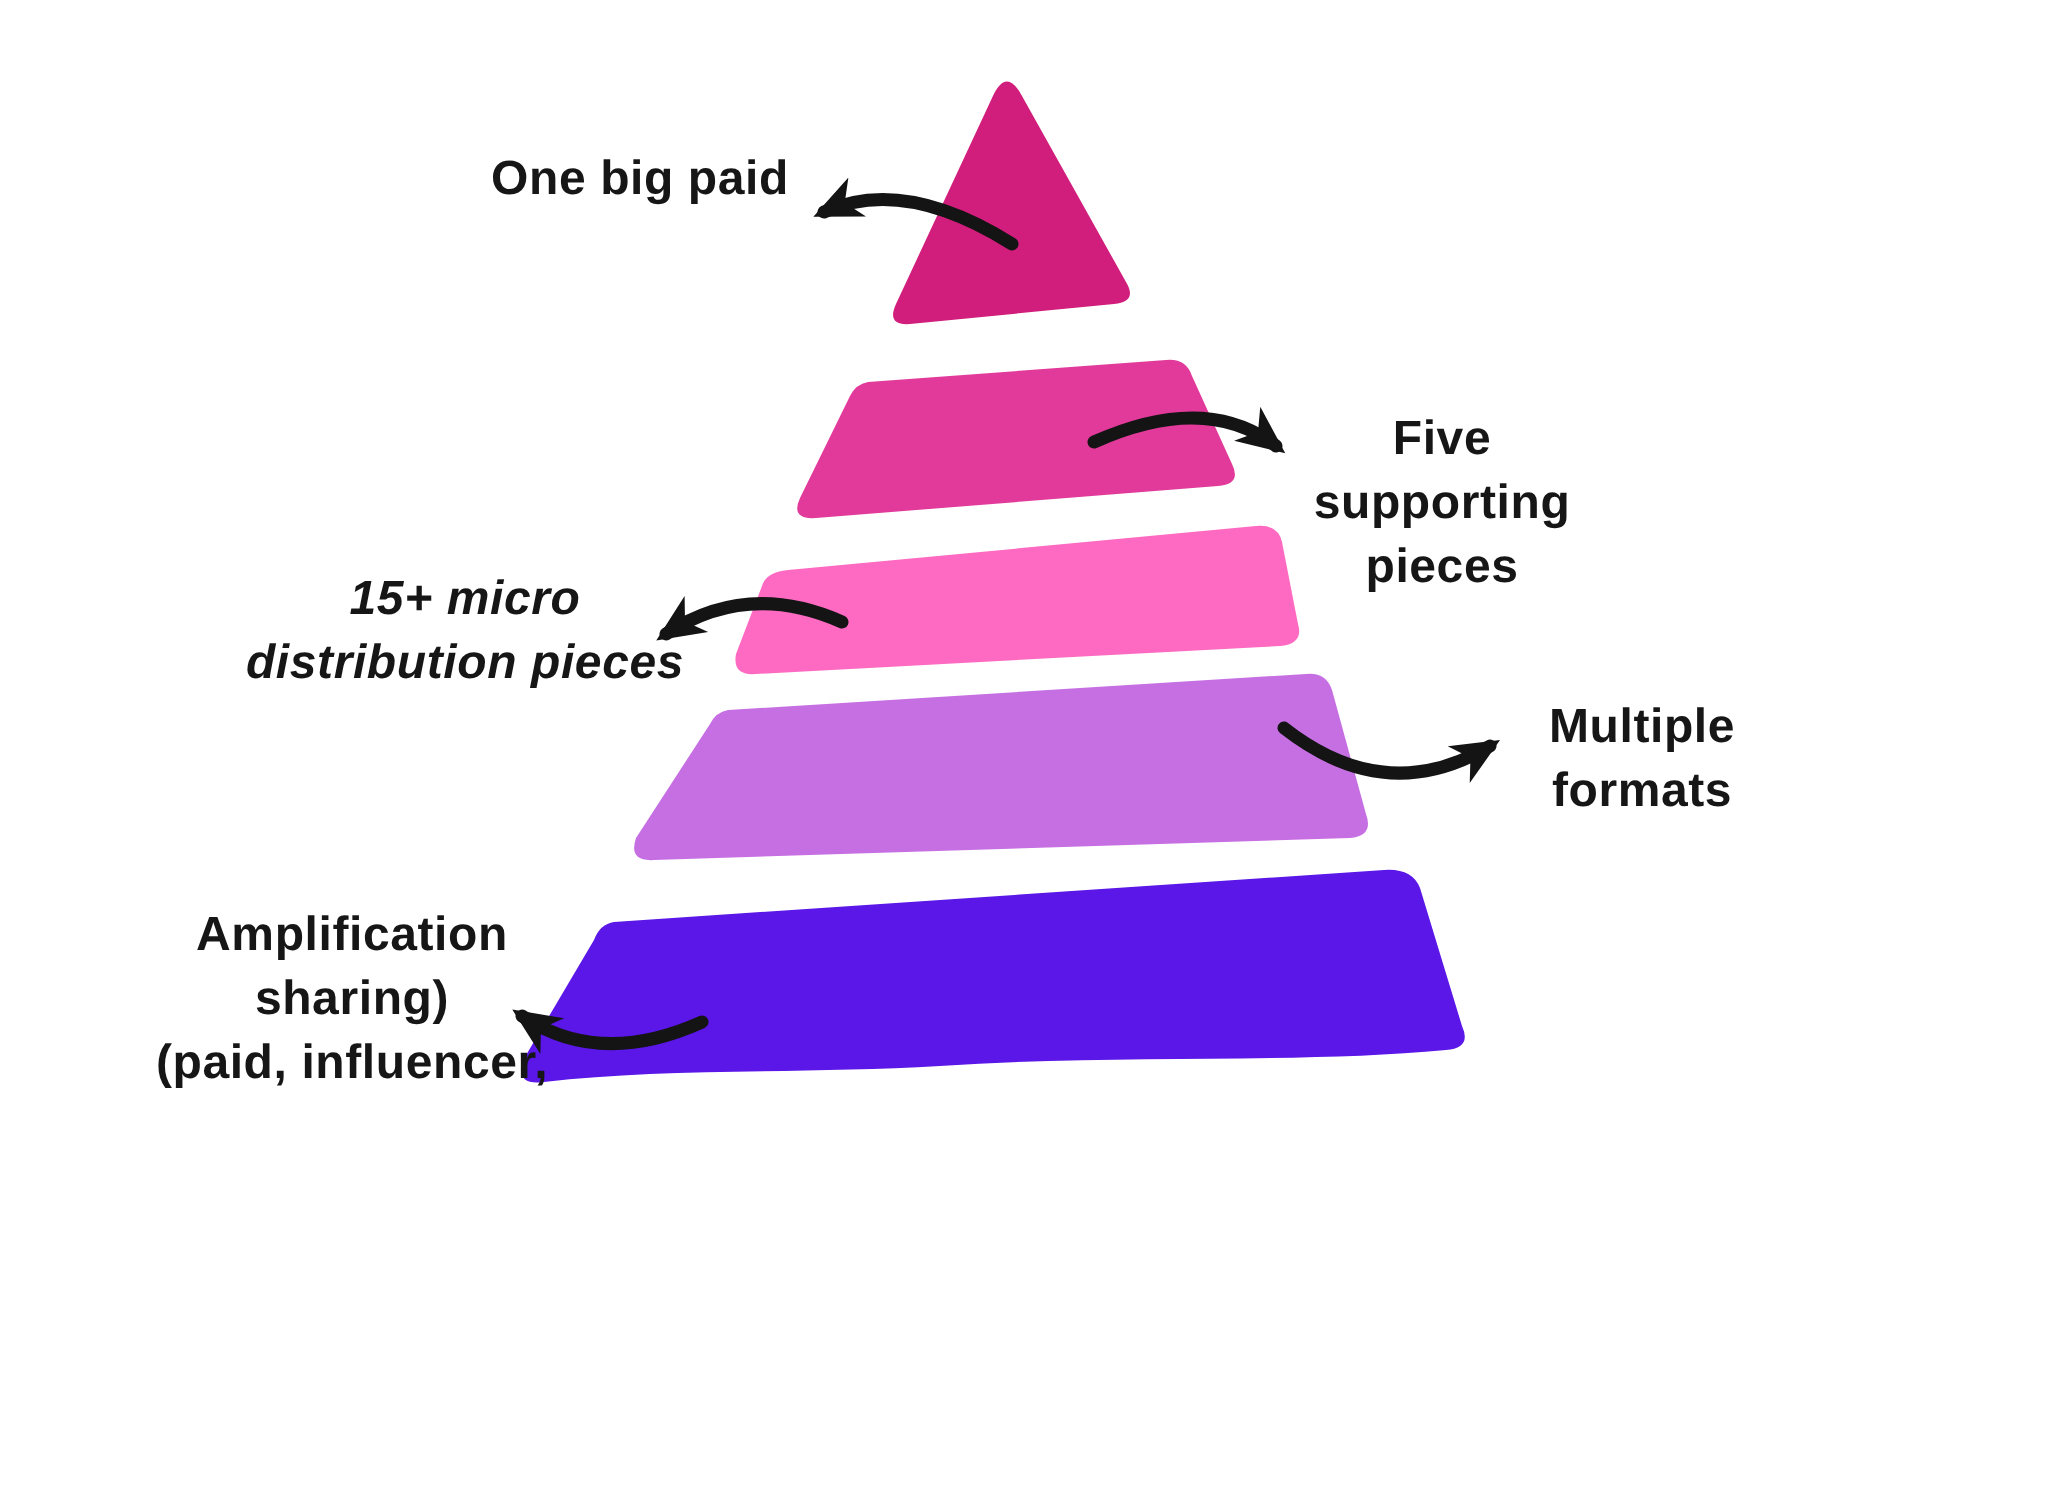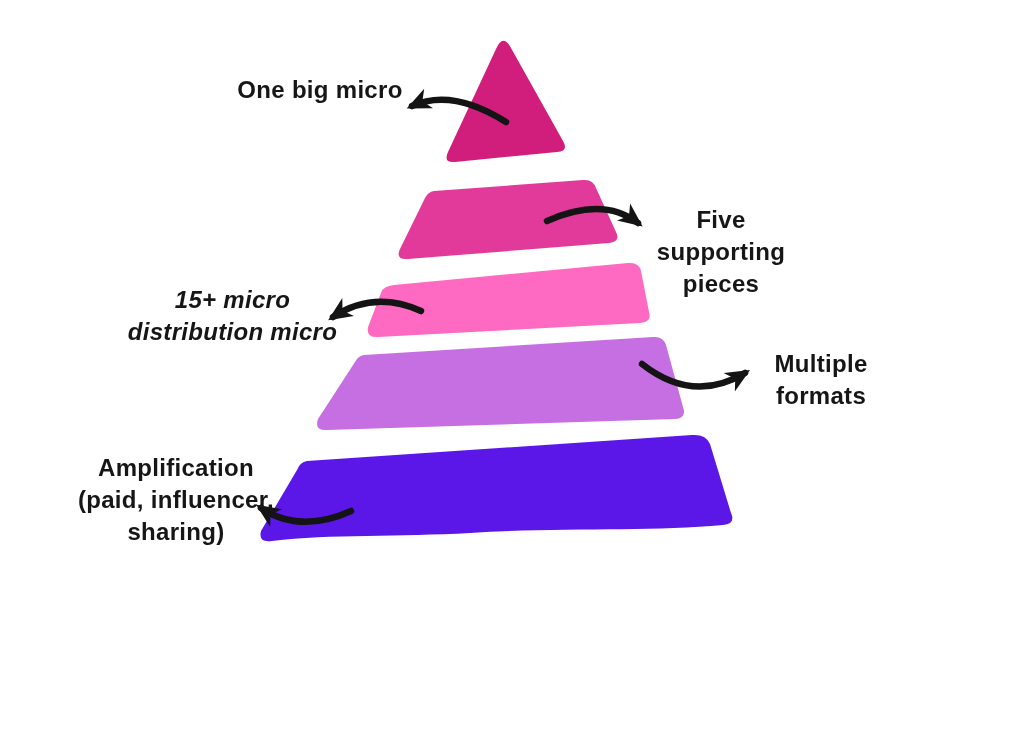--- a/index.html
+++ b/index.html
@@ -47,38 +47,38 @@
     <path d="M 307 461 L 692 435 Q 706 434 710 444 L 731 513 Q 736 524 723 525 C 650 532 560 527 470 533 C 400 537 330 534 272 541 Q 258 543 261 531 L 297 470 Q 300 462 307 461 Z" fill="#5a17e7"></path>
 
     <path d="M 506 122 Q 452 88 412 106" fill="none" stroke-width="6.5" stroke-linecap="round" marker-end="url(#arrowhead)" stroke="#141414"></path>
     <path d="M 547 221 Q 603 196 638 223" fill="none" stroke-width="6.5" stroke-linecap="round" marker-end="url(#arrowhead)" stroke="#141414"></path>
     <path d="M 421 311 Q 374 290 333 317" fill="none" stroke-width="6.5" stroke-linecap="round" marker-end="url(#arrowhead)" stroke="#141414"></path>
     <path d="M 642 364 Q 693 404 745 373" fill="none" stroke-width="6.5" stroke-linecap="round" marker-end="url(#arrowhead)" stroke="#141414"></path>
     <path d="M 351 511 Q 300 534 261 508" fill="none" stroke-width="6.5" stroke-linecap="round" marker-end="url(#arrowhead)" stroke="#141414"></path>
   </svg>
 
   <div class="label" style="left:210px;top:74px;width:220px;">
-    <span>One big micro</span>
+    <span>One big paid</span>
   </div>
 
   <div class="label" style="left:631px;top:188px;width:180px;margin-top:16px;">
     <span>Five</span>
     <span>supporting</span>
     <span>pieces</span>
   </div>
 
   <div class="label" style="left:105px;top:284px;width:255px;font-style:italic;">
     <span>15+ micro</span>
-    <span>distribution micro</span>
+    <span>distribution pieces</span>
   </div>
 
   <div class="label" style="left:736px;top:348px;width:170px;">
     <span>Multiple</span>
     <span>formats</span>
   </div>
 
   <div class="label" style="left:56px;top:452px;width:240px;">
     <span>Amplification</span>
+    <span>sharing)</span>
     <span>(paid, influencer,</span>
-    <span>sharing)</span>
   </div>
 
 </div>
 
 </body></html>

